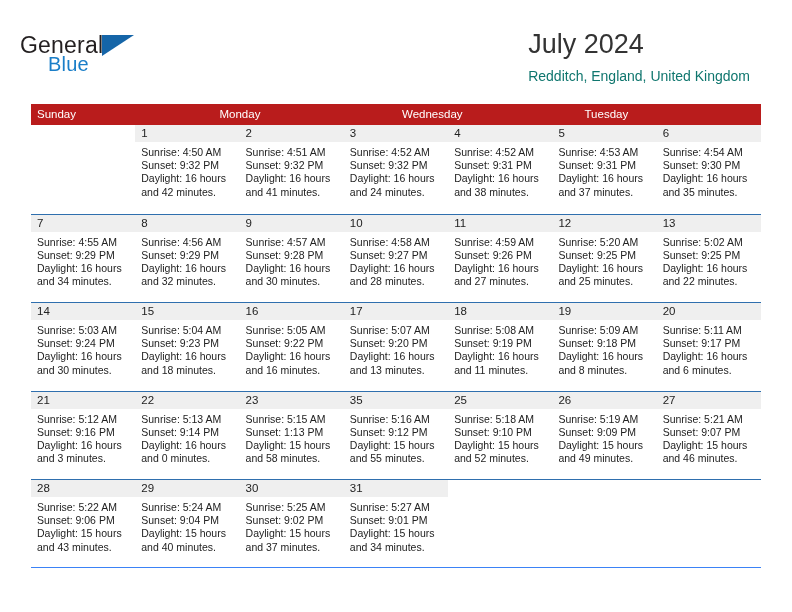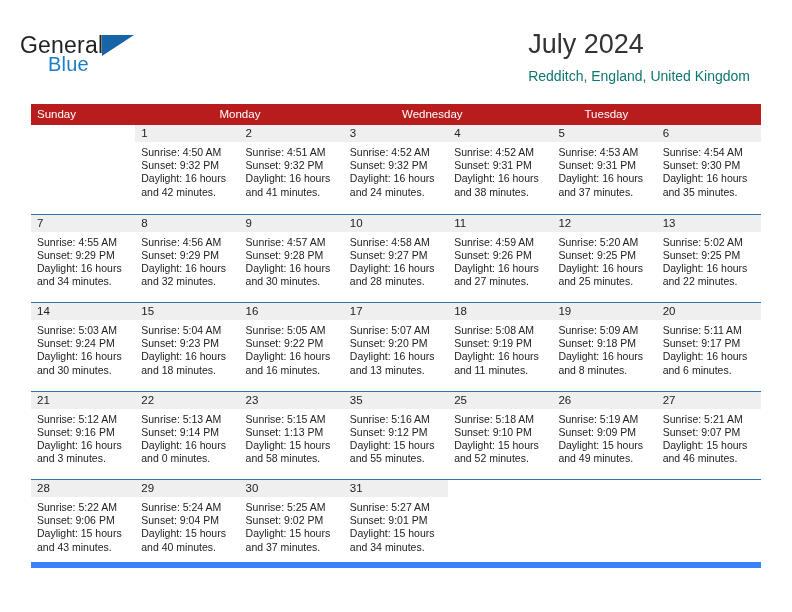--- a/index.html
+++ b/index.html
@@ -110,21 +110,21 @@
   .week-row {
     display: flex;
     border-top: 1px solid #2f6fae;
     height: 88.5px;
     box-sizing: border-box;
   }
   .week-row:first-of-type {
     border-top: none;
   }
   .week-row.last {
-    border-bottom: 6px solid #3b82f6;
+    border-bottom: 1px solid #3b82f6;
   }
 
   .day-cell {
     flex: 1 1 0;
     box-sizing: border-box;
     position: relative;
     overflow: hidden;
   }
   .day-num-strip {
     background: #efefef;

